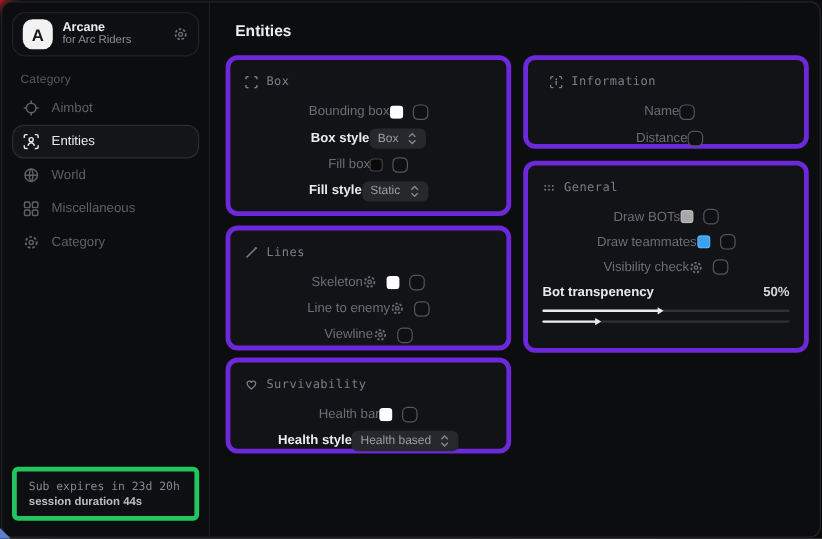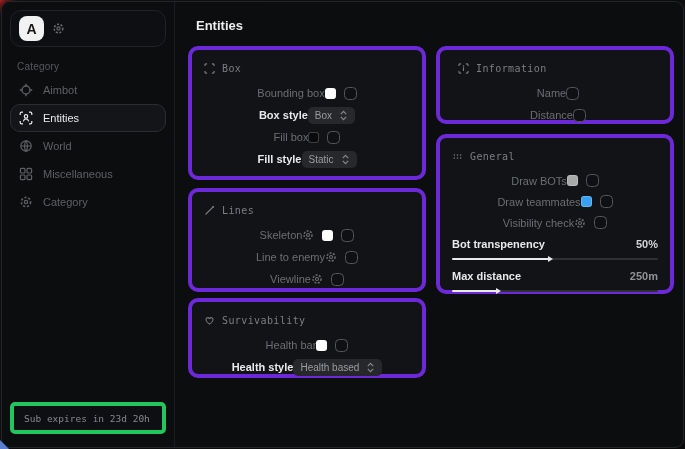--- a/index.html
+++ b/index.html
@@ -119,20 +119,24 @@
   svg { display:block; }
 </style>
 </head>
 <body>
 
 <div class="window">
 
   <div class="sidebar">
     <div class="brand-card">
       <div class="logo">A</div>
+      <div class="brand-text">
+        <div class="brand-name">Arcane</div>
+        <div class="brand-sub">for Arc Riders</div>
+      </div>
       <span class="brand-gear">
         <svg width="13" height="13" viewBox="0 0 14 14">
             <circle cx="7" cy="7" r="4.6" fill="none" stroke="currentColor" stroke-width="1.6" stroke-dasharray="2.2 1.7"></circle>
             <circle cx="7" cy="7" r="1.7" fill="none" stroke="currentColor" stroke-width="1.2"></circle>
           </svg>
       </span>
     </div>
 
     <div class="category">Category</div>
 
@@ -184,20 +188,21 @@
         <svg width="14" height="14" viewBox="0 0 14 14">
             <circle cx="7" cy="7" r="4.6" fill="none" stroke="currentColor" stroke-width="1.6" stroke-dasharray="2.2 1.7"></circle>
             <circle cx="7" cy="7" r="1.7" fill="none" stroke="currentColor" stroke-width="1.2"></circle>
           </svg>
       </span>
       <span>Category</span>
     </div>
 
     <div class="side-footer">
       <div class="sf1">Sub expires in 23d 20h</div>
+      <div class="sf2">session duration 44s</div>
     </div>
   </div>
 
   <div class="main">
     <div class="page-title">Entities</div>
 
     <div class="panel p-box">
       <div class="panel-head">
         <span class="picon">
           <svg width="11" height="11" viewBox="0 0 12 12" fill="none" stroke="currentColor" stroke-width="1.3">
@@ -392,24 +397,20 @@
         <div class="srow">
           <span class="lbl bright">Bot transpenency</span>
           <span class="sval bright">50%</span>
         </div>
         <div class="track">
           <div class="fill" style="width: 47%;"></div>
         </div>
       </div>
 
       <div class="slider-group">
-        <div class="srow">
-          <span class="lbl bright">Max distance</span>
-          <span class="sval dim">250m</span>
-        </div>
         <div class="track">
           <div class="fill" style="width: 22%;"></div>
         </div>
       </div>
     </div>
   </div>
 </div>
 
 <div class="cursor"></div>
 

